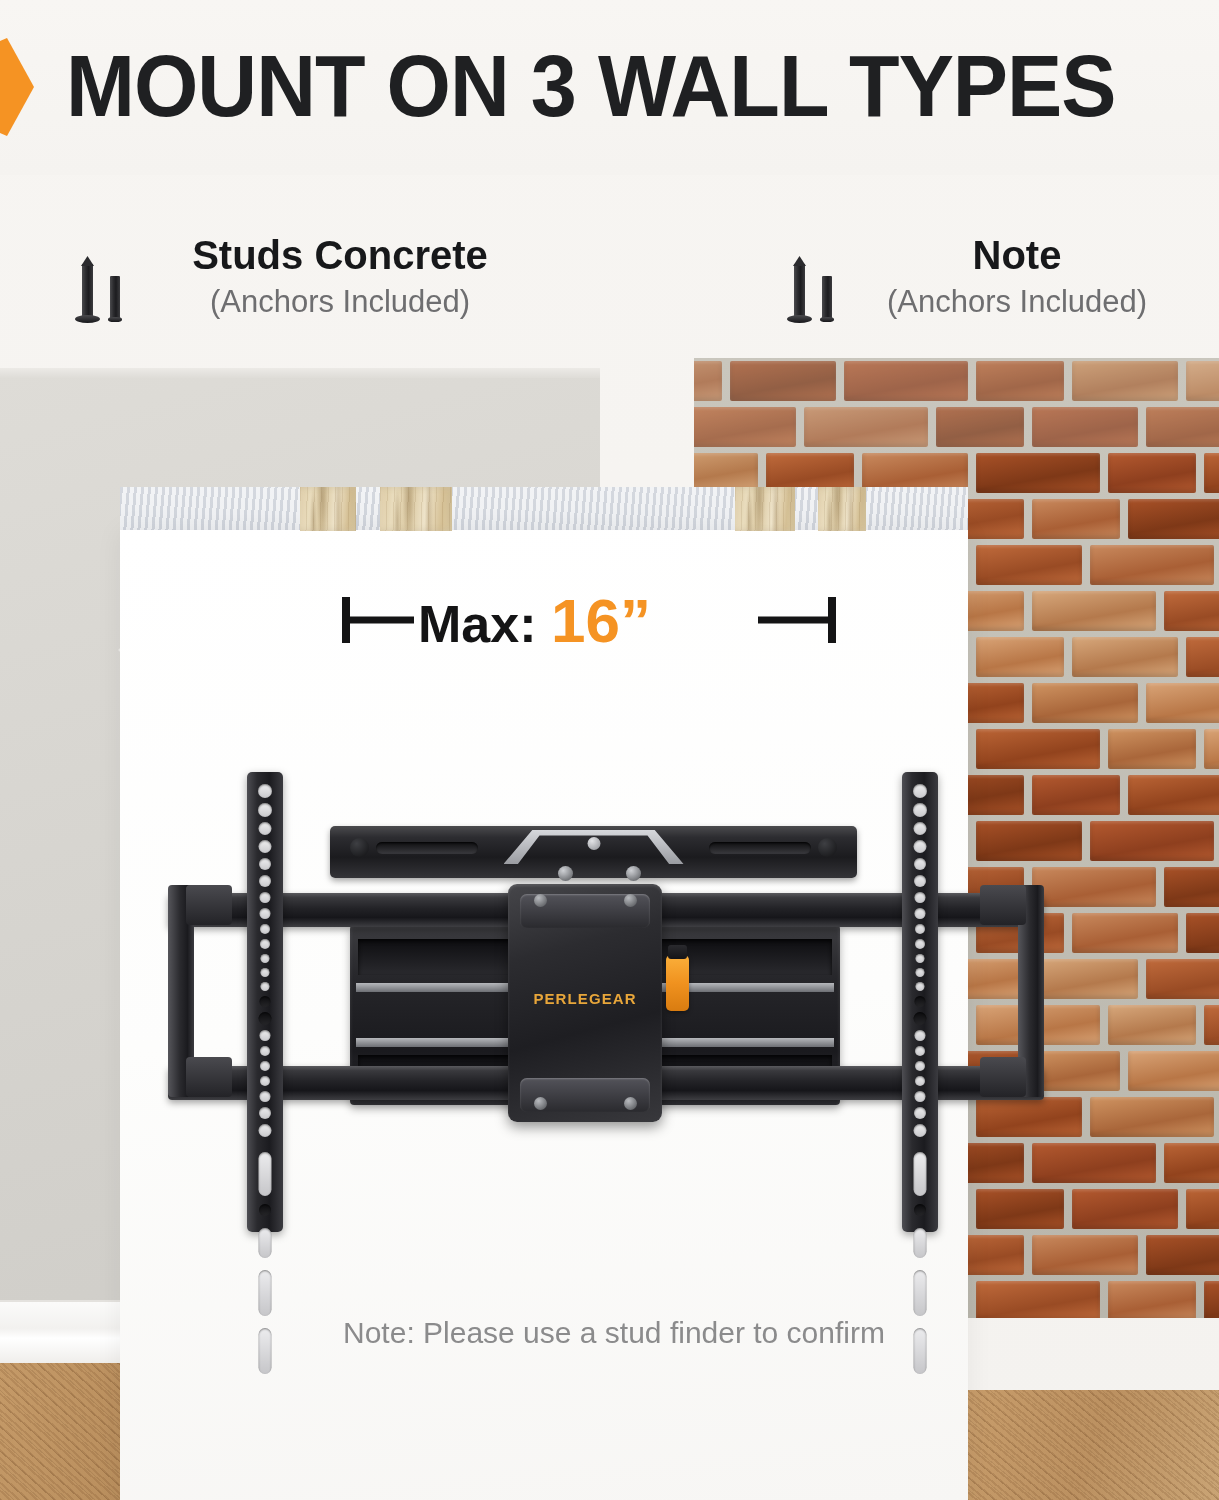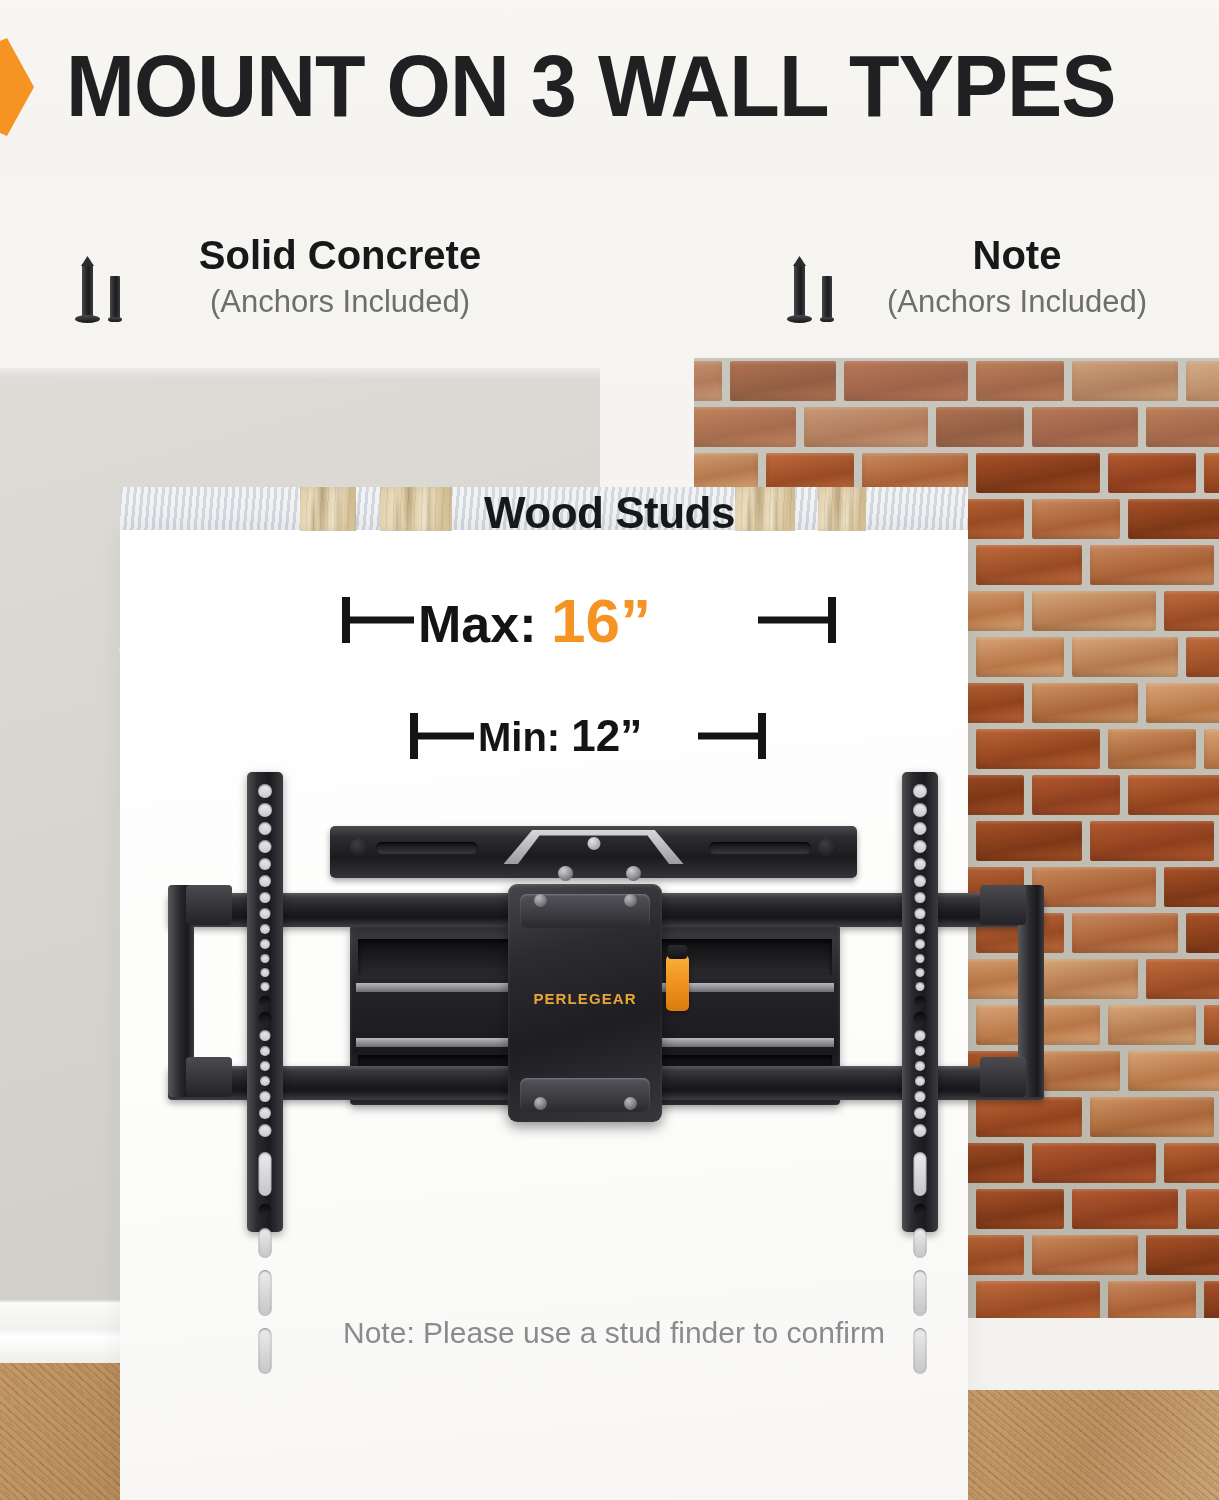--- a/index.html
+++ b/index.html
@@ -573,59 +573,48 @@
     <div class="hex-marker"></div>
     <div class="title">MOUNT ON 3 WALL TYPES</div>
   </div>
 
   <div class="subhead" style="left:78px; width:470px;">
     <div class="anchors" style="left:0;">
       <div class="anchor-long"></div>
       <div class="anchor-short"></div>
     </div>
     <div class="stack" style="padding-left:54px;">
-      <div class="sh-title">Solid Concrete</div>
+      <div class="sh-title">Studs Concrete</div>
       <div class="sh-sub">(Anchors Included)</div>
     </div>
   </div>
 
   <div class="subhead" style="left:790px; width:400px;">
     <div class="anchors" style="left:0;">
       <div class="anchor-long"></div>
       <div class="anchor-short"></div>
     </div>
     <div class="stack" style="padding-left:54px;">
       <div class="sh-title">Note</div>
       <div class="sh-sub">(Anchors Included)</div>
     </div>
   </div>
 
-  <div class="wood-studs-label">Wood Studs</div>
 
   <div class="dimline dim-max">
     <div class="cap l"></div>
     <div class="bar l"></div>
     <div class="dim-text">
       <span>Max:</span>
       <span class="inches"><span>16</span><span>”</span></span>
     </div>
     <div class="bar r"></div>
     <div class="cap r"></div>
   </div>
 
-  <div class="dimline dim-min">
-    <div class="cap l"></div>
-    <div class="bar l"></div>
-    <div class="dim-text">
-      <span>Min:</span>
-      <span class="inches"><span>12</span><span>”</span></span>
-    </div>
-    <div class="bar r"></div>
-    <div class="cap r"></div>
-  </div>
 
   <div class="mount">
     <div class="top-rail">
       <div class="slot a"></div>
       <div class="slot b"></div>
       <div class="chrome"></div>
       <div class="center-dot"></div>
       <div class="bolt b1"></div>
       <div class="bolt b2"></div>
       <div class="endbolt e1"></div>

